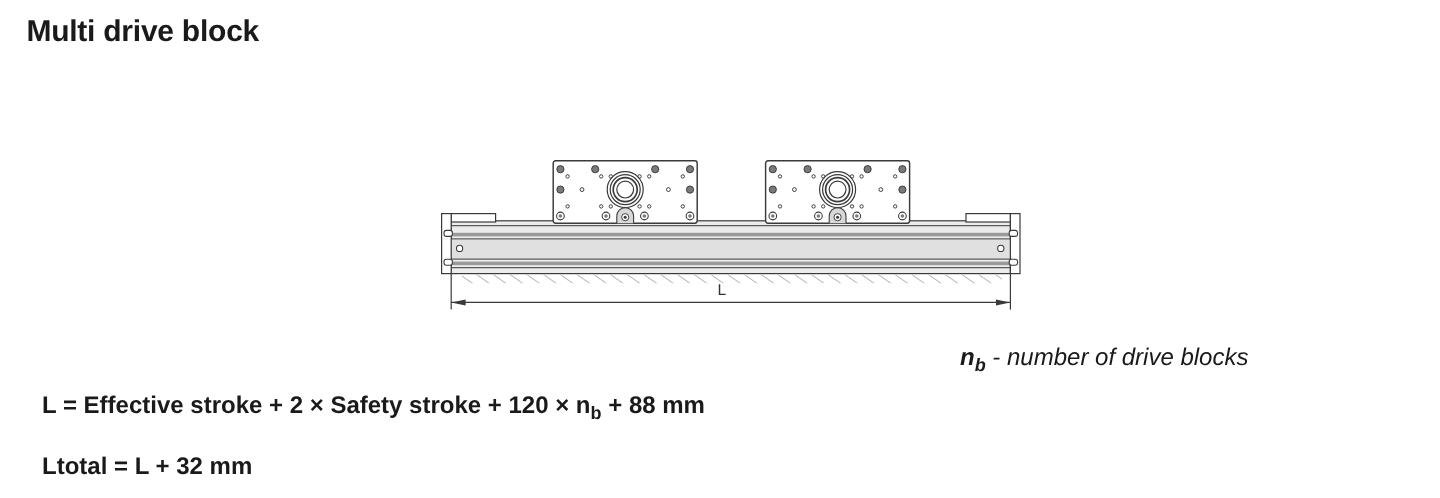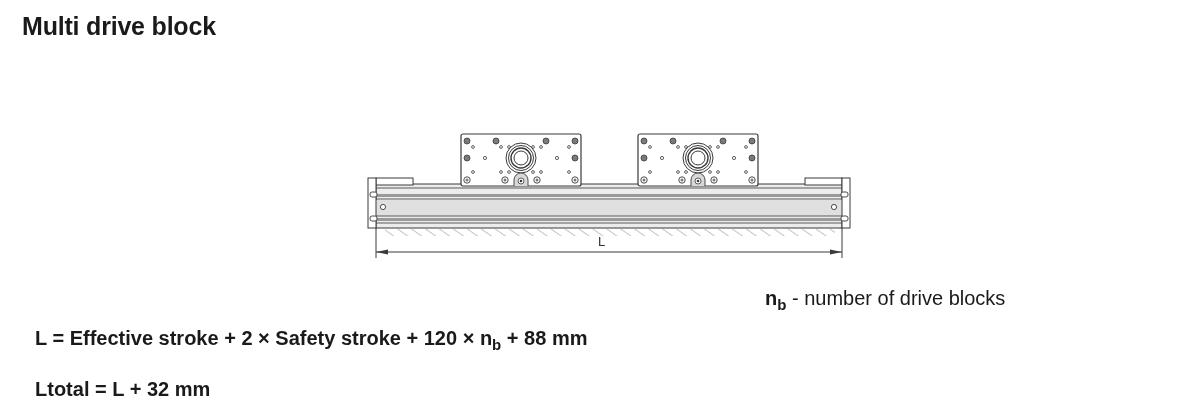--- a/index.html
+++ b/index.html
@@ -3,21 +3,21 @@
 <meta charset="utf-8">
 <style>
   html, body { margin: 0; padding: 0; background: #ffffff; }
   body { width: 1200px; height: 415px; position: relative; overflow: hidden; font-family: "Liberation Sans", sans-serif; color: #1a1a1a; }
   .title { position: absolute; left: 11px; top: 12px; font-size: 25px; font-weight: bold; letter-spacing: -0.2px; margin-left: 11px; }
   .drawing { position: absolute; left: 0; top: 0; }
   .formula { position: absolute; font-size: 20px; font-weight: bold; white-space: nowrap; margin-top: 40px; }
   .formula sub { font-size: 15px; vertical-align: -5px; line-height: 0; }
   .f1 { left: 35px; top: 287px; }
   .f2 { left: 35px; top: 338px; }
-  .legend { position: absolute; left: 765px; top: 287px; font-size: 20px; white-space: nowrap; }
+  .legend { position: absolute; left: 800px; top: 287px; font-size: 20px; white-space: nowrap; font-style: italic; }
   .legend .sym { font-weight: bold; }
   .legend sub { font-size: 15px; vertical-align: -5px; line-height: 0; font-weight: bold; }
 </style>
 </head>
 <body>
 
 <div class="title">Multi drive block</div>
 
 <svg class="drawing" width="1200" height="415" viewBox="0 0 1200 415" xmlns="http://www.w3.org/2000/svg">
   <defs>

